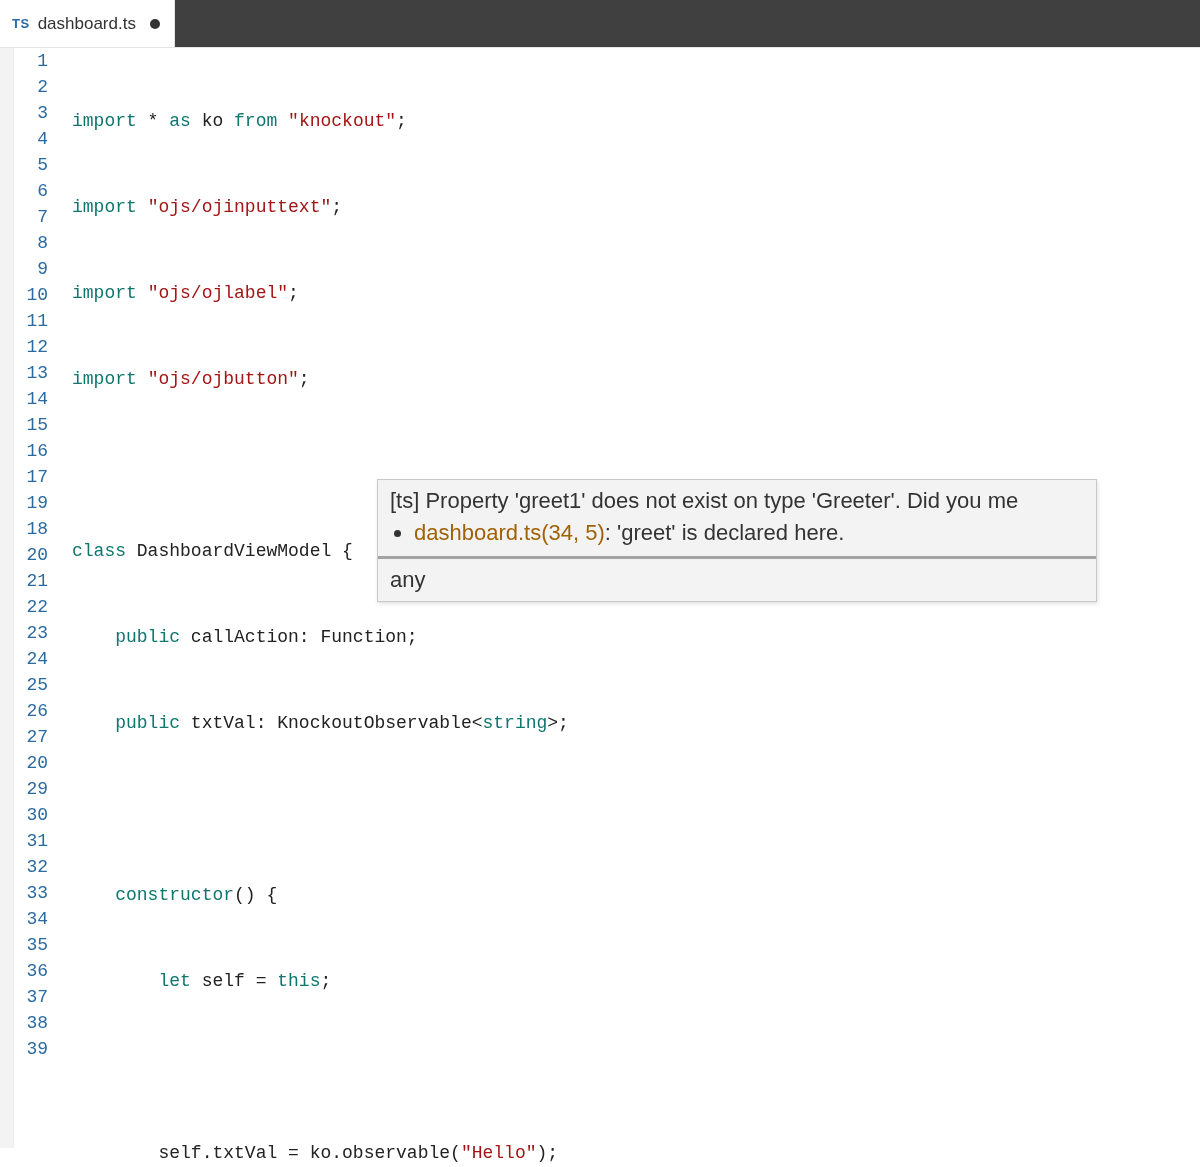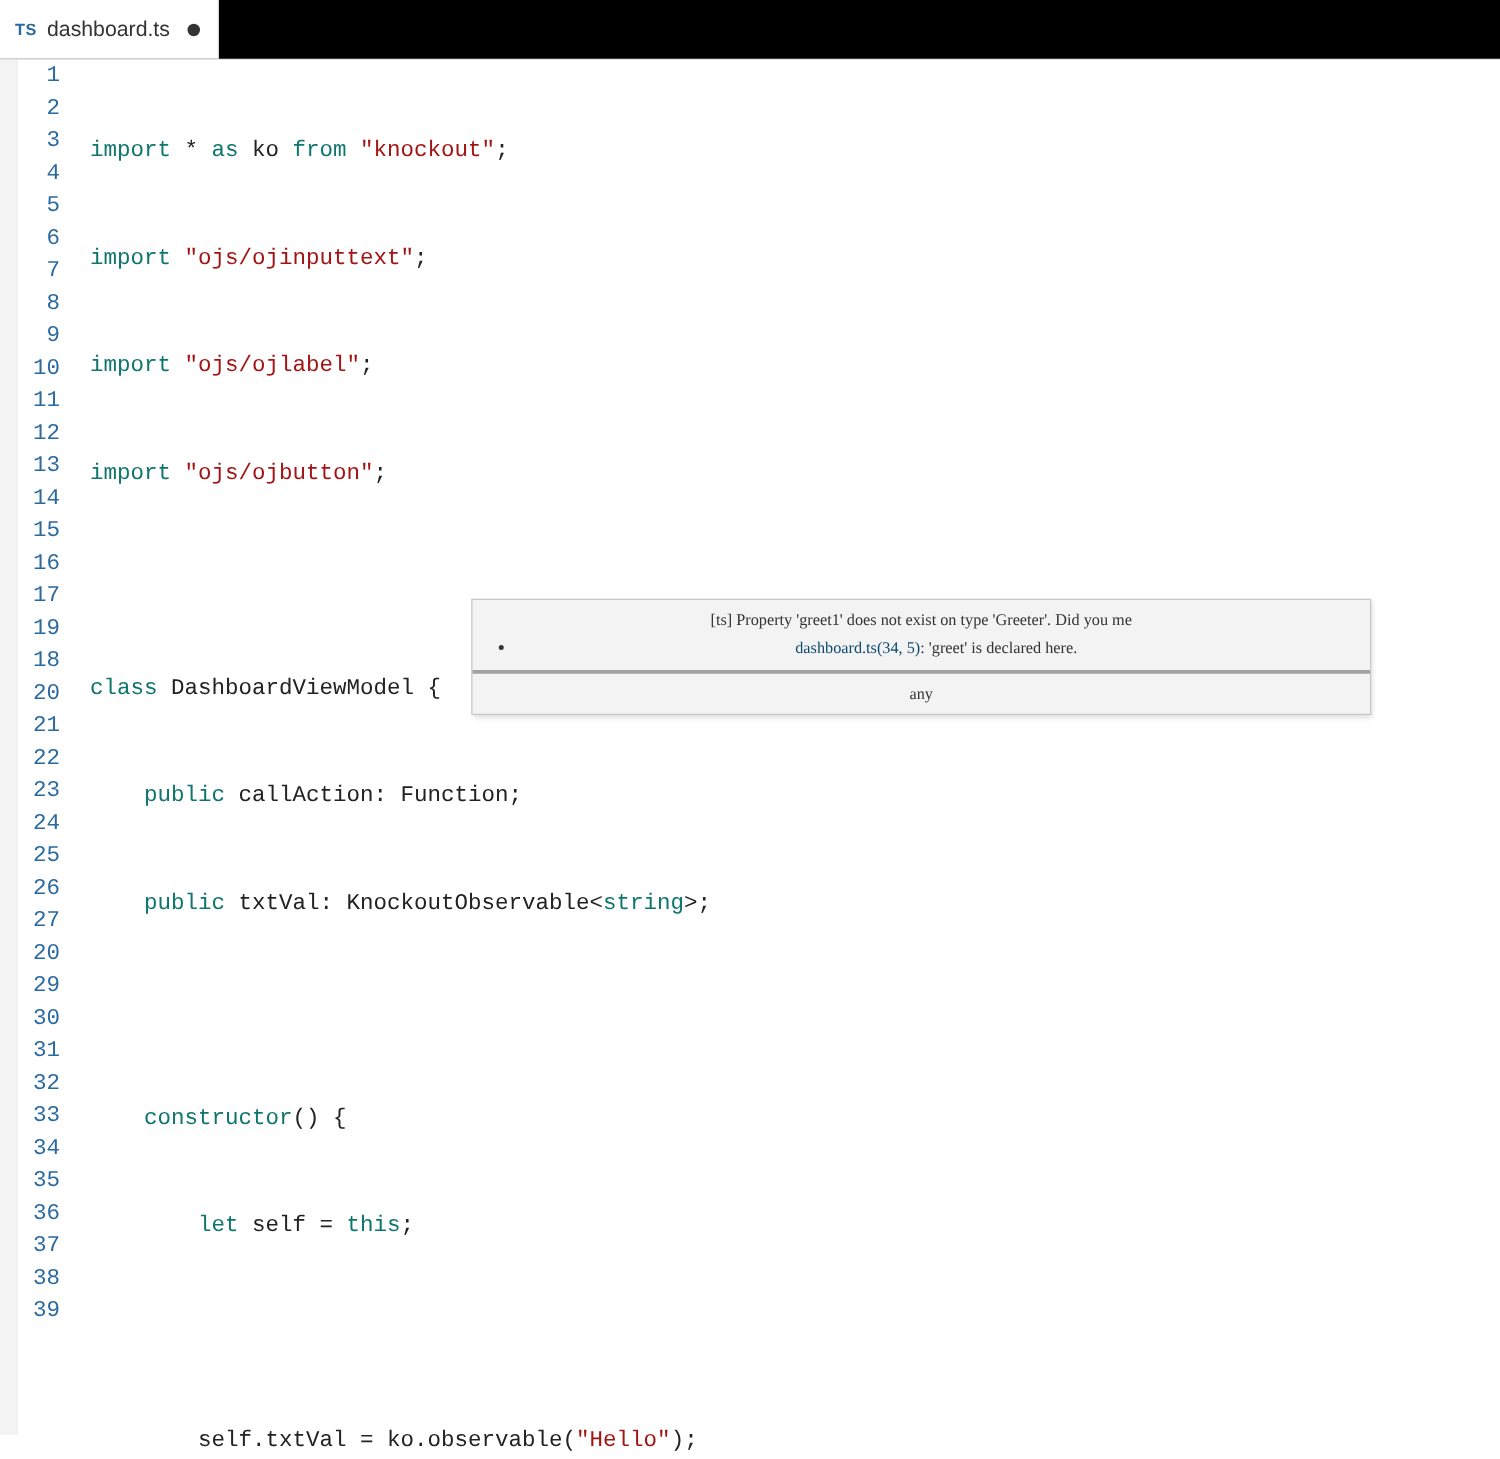--- a/index.html
+++ b/index.html
@@ -7,21 +7,21 @@
     font-family: Menlo, Consolas, "Courier New", monospace;
     font-size: 18px;
     background: #ffffff;
     width: 1200px;
     height: 1167px;
     overflow: hidden;
   }
 
   .tab-bar {
     height: 48px;
-    background: #000000;
+    background: #404040;
     display: flex;
     align-items: stretch;
     border-bottom: 1px solid #e5e5e5;
   }
   .tab {
     display: flex;
     align-items: center;
     padding: 0 14px 0 12px;
     background: #ffffff;
     gap: 8px;
@@ -79,34 +79,33 @@
   .txt { color: #222; }
 
   .hover-widget {
     position: absolute;
     left: 377px;
     top: 479px;
     width: 720px;
     background: #f3f3f3;
     border: 1px solid #c8c8c8;
     box-shadow: 1px 2px 4px rgba(0,0,0,.12);
-    font-family: Liberation Serif, serif;
-    font-size: 13px;
+    font-family: Liberation Sans, sans-serif;
+    font-size: 22px;
     color: #333;
     z-index: 10;
-    text-align: center;
   }
   .hover-section {
     padding: 8px 12px;
   }
   .hover-divider {
     border-top: 3px solid #a3a3a3;
   }
   .hover-link {
-    color: #0c4a6e;
+    color: #a16207;
     margin-top: 36px;
   }
   .hover-widget ul {
     list-style: disc;
     margin: 6px 0 2px 24px;
   }
 
   .folding-strip {
     position: absolute;
     left: 0;

